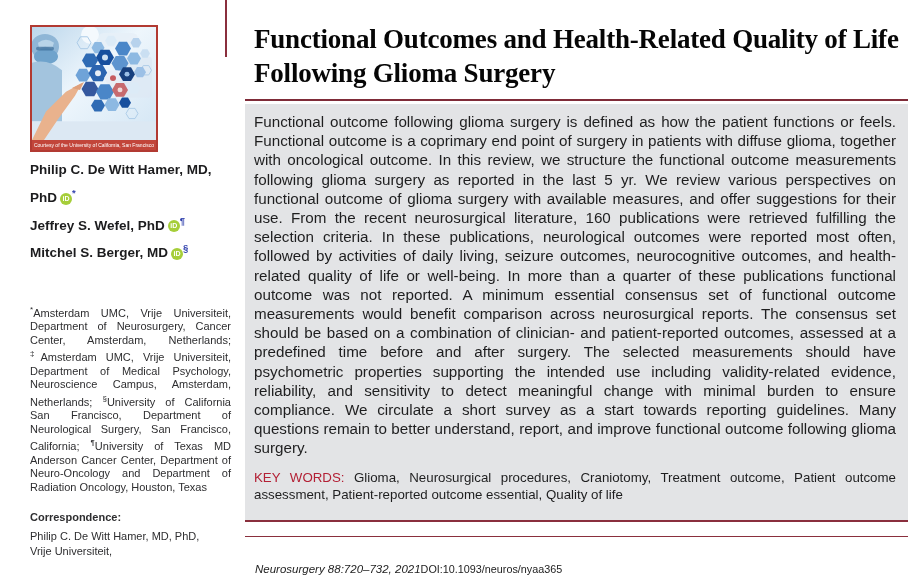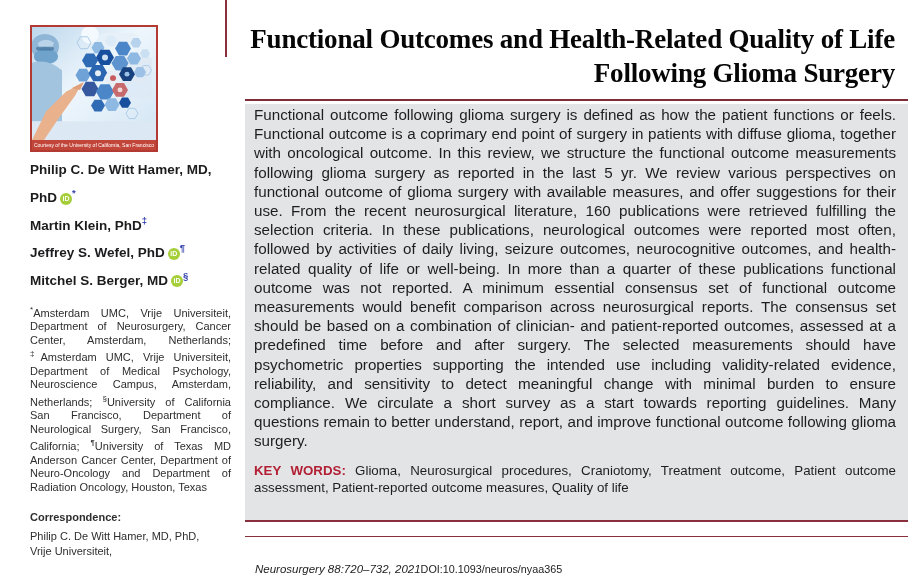--- a/index.html
+++ b/index.html
@@ -27,31 +27,31 @@
   .affiliations { position:absolute; left:30px; top:303px; width:201px; font-size:11px;
                   line-height:13.6px; color:#2e2e30; text-align:justify; }
   .affiliations sup { font-size:8px; }
 
   .correspondence { position:absolute; left:30px; top:510px; width:205px; font-size:11px;
                     line-height:15px; color:#2e2e30; }
   .correspondence .corr-label { font-weight:700; margin-bottom:4px; }
 
   
   .title-vline { position:absolute; left:225px; top:0; width:2px; height:57px; background:#8a2f3d; }
-  .article-title { position:absolute; left:230px; top:22px; width:665px;
+  .article-title { position:absolute; left:254px; top:22px; width:665px;
                    font-family:"Liberation Serif","DejaVu Serif",serif; font-weight:700;
-                   font-size:27px; line-height:34px; color:#060606; letter-spacing:-0.2px;text-align:right; }
+                   font-size:27px; line-height:34px; color:#060606; letter-spacing:-0.2px; }
   .title-rule { position:absolute; left:245px; top:99px; width:663px; height:2px; background:#7f2b38; }
 
   .abstract-box { position:absolute; left:245px; top:104px; width:663px; height:418px;
-                  background:#e3e4e6; border-bottom:2px solid #8a2f3d; padding:1px 12px 0 9px;
+                  background:#e3e4e6; border-bottom:2px solid #8a2f3d; padding:8px 12px 0 9px;
                   overflow:hidden; }
   .abstract-text { font-size:15.2px; line-height:19.2px; color:#1e1e1f; text-align:justify; }
   .keywords { margin-top:11px; font-size:13.3px; line-height:17px; color:#1e1e1f; text-align:justify; }
-  .kw-label { color:#b32035; font-weight:700; }
+  .kw-label { color:#b32035; font-weight:400; }
 
   .footer-bar { position:absolute; left:245px; top:536px; width:663px;
                 border-top:1px solid #8a2f3d; border-bottom:3.5px solid #8a2f3d;
                 display:flex; align-items:center; 
                 padding:3px 10px 4px 10px; }
   .footer-citation { font-style:italic; font-size:11.5px; color:#222; }
   .footer-doi { font-size:10.8px; color:#222; }
   .footer-site { font-weight:700; font-size:11.5px; color:#222;margin-top:46px; }
 </style>
 </head>
@@ -115,42 +115,41 @@
       <circle cx="81" cy="52" r="3" fill="#c75b5f"></circle>
       <circle cx="95" cy="48" r="2.5" fill="#9cc0e6"></circle>
       <circle cx="66" cy="47" r="3" fill="#e8eef6"></circle>
       <circle cx="88" cy="64" r="2.5" fill="#f0dada"></circle>
     </svg>
     <div class="photo-credit">Courtesy of the University of California, San Francisco</div>
   </div>
 
   <div class="authors">
     <div class="author"><span>Philip C. De Witt Hamer, MD, PhD</span><span class="orcid-icon"></span><sup class="mark">*</sup></div>
-    <div class="author"><span>Martin Klein, PhD</span><sup class="mark">‡</sup></div>
     <div class="author"><span>Jeffrey S. Wefel, PhD</span><span class="orcid-icon"></span><sup class="mark">¶</sup></div>
     <div class="author"><span>Mitchel S. Berger, MD</span><span class="orcid-icon"></span><sup class="mark">§</sup></div>
   </div>
 
   <p class="affiliations"><sup>*</sup><span>Amsterdam UMC, Vrije Universiteit, Department of Neurosurgery, Cancer Center, Amsterdam, Netherlands; </span><sup>‡</sup><span>Amsterdam UMC, Vrije Universiteit, Department of Medical Psychology, Neuroscience Campus, Amsterdam, Netherlands; </span><sup>§</sup><span>University of California San Francisco, Department of Neurological Surgery, San Francisco, California; </span><sup>¶</sup><span>University of Texas MD Anderson Cancer Center, Department of Neuro-Oncology and Department of Radiation Oncology, Houston, Texas</span></p>
 
   <div class="correspondence">
     <div class="corr-label">Correspondence:</div>
     <div>Philip C. De Witt Hamer, MD, PhD,</div>
     <div>Vrije Universiteit,</div>
   </div>
 
   <div class="title-vline"></div>
 
   <h1 class="article-title">Functional Outcomes and Health-Related Quality of Life Following Glioma Surgery</h1>
 
   <div class="title-rule"></div>
 
   <div class="abstract-box">
     <p class="abstract-text">Functional outcome following glioma surgery is defined as how the patient functions or feels. Functional outcome is a coprimary end point of surgery in patients with diffuse glioma, together with oncological outcome. In this review, we structure the functional outcome measurements following glioma surgery as reported in the last 5 yr. We review various perspectives on functional outcome of glioma surgery with available measures, and offer suggestions for their use. From the recent neurosurgical literature, 160 publications were retrieved fulfilling the selection criteria. In these publications, neurological outcomes were reported most often, followed by activities of daily living, seizure outcomes, neurocognitive outcomes, and health-related quality of life or well-being. In more than a quarter of these publications functional outcome was not reported. A minimum essential consensus set of functional outcome measurements would benefit comparison across neurosurgical reports. The consensus set should be based on a combination of clinician- and patient-reported outcomes, assessed at a predefined time before and after surgery. The selected measurements should have psychometric properties supporting the intended use including validity-related evidence, reliability, and sensitivity to detect meaningful change with minimal burden to ensure compliance. We circulate a short survey as a start towards reporting guidelines. Many questions remain to better understand, report, and improve functional outcome following glioma surgery.</p>
-    <p class="keywords"><span class="kw-label">KEY WORDS:</span><span> Glioma, Neurosurgical procedures, Craniotomy, Treatment outcome, Patient outcome assessment, Patient-reported outcome measures, Quality of life</span></p>
+    <p class="keywords"><span class="kw-label">KEY WORDS:</span><span> Glioma, Neurosurgical procedures, Craniotomy, Treatment outcome, Patient outcome assessment, Patient-reported outcome essential, Quality of life</span></p>
   </div>
 
   <div class="footer-bar">
     <span class="footer-citation">Neurosurgery 88:720–732, 2021</span>
     <span class="footer-doi">DOI:10.1093/neuros/nyaa365</span>
     <span class="footer-site">www.neurosurgery-online.com</span>
   </div>
 
 </div>
 

